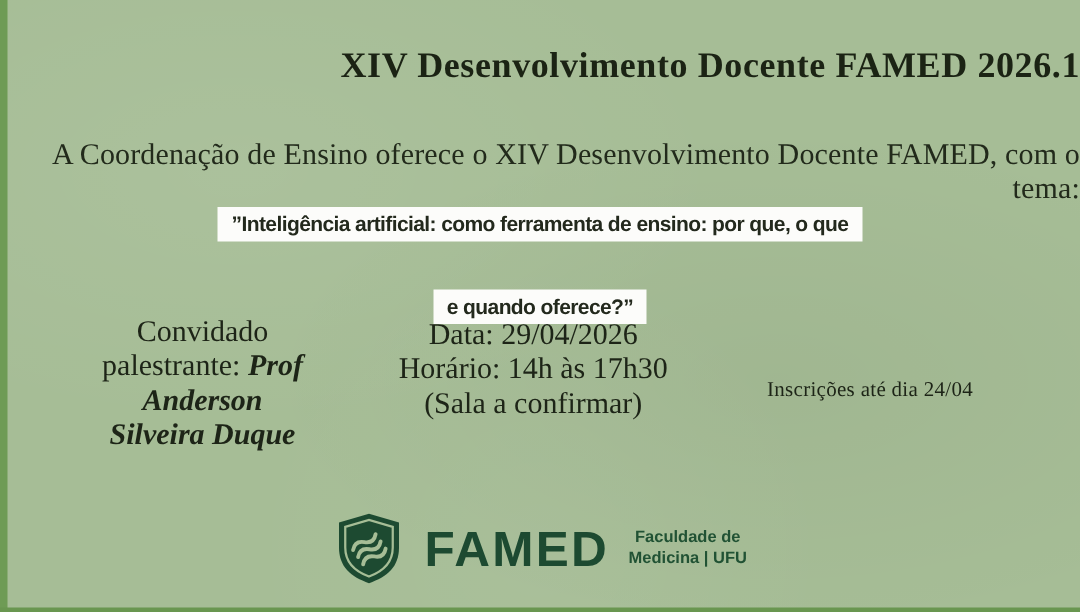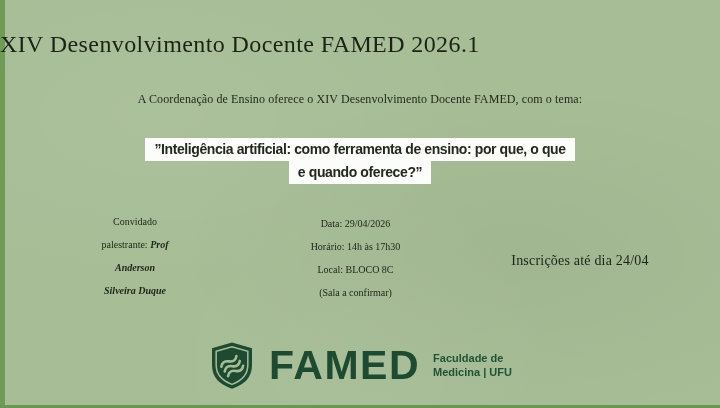--- a/index.html
+++ b/index.html
@@ -22,83 +22,84 @@
     position: absolute; left: 0; top: 0; bottom: 0; width: 5px;
     background: #6e9b55;
   }
   .edge-bottom {
     position: absolute; left: 0; right: 0; bottom: 0; height: 3px;
     background: #699650;
   }
 
   .title {
     position: absolute; top: 31px; left: 0; right: 0;
-    text-align: left;
+    text-align: right;
     font-family: "Liberation Serif", serif;
-    font-weight: 400;
+    font-weight: 700;
     font-size: 24px;
     letter-spacing: 0.4px;
     color: #1b2314;
   }
 
   .intro {
     position: absolute; top: 92px; left: 0; right: 0;
-    text-align: center;
-    font-size: 12px;
+    text-align: right;
+    font-size: 20px;
     letter-spacing: 0.1px;
     color: #222a1b;
   }
 
   .theme {
     position: absolute; top: 138px; left: 0; right: 0;
     display: flex; flex-direction: column; align-items: center;
     font-family: "Liberation Sans", sans-serif;
+    gap: 32px;
   }
   .theme .hl {
     display: inline-block;
     background: #fcfcfa;
     padding: 3px 9px 4px 9px;
     font-weight: 700;
     font-size: 14px;
     letter-spacing: -0.4px;
     color: #23291d;
   }
   .theme .hl + .hl { margin-top: 0; }
 
-  .info-col { position: absolute; text-align: center; font-size: 10px; line-height: 23px; }
+  .info-col { position: absolute; text-align: center; font-size: 20px; line-height: 23px; }
   .speaker-block { top: 210px; left: 35px;  width: 200px; }
   .schedule-block { top: 212px; left: 248px; width: 215px; }
   .registration-block {
     top: 249px; left: 455px; width: 250px;
     font-size: 14px; letter-spacing: 0.2px;
   }
   .bold { font-weight: 700; font-style: italic; }
 
   .logo {
     position: absolute; top: 340px; left: 0; right: 0;
     display: flex; justify-content: center; align-items: center;
     gap: 13px;
     color: #1d4a31;
   }
   .shield { width: 48px; height: 50px; display: block; }
   .wordmark {
     font-family: "Liberation Sans", sans-serif;
     font-weight: 700;
-    font-size: 41px;
+    font-size: 33px;
     letter-spacing: 1.5px;
     color: #1d4a31;
     line-height: 1;
   }
   .logo-sub {
     font-family: "Liberation Sans", sans-serif;
     font-size: 11px;
     font-weight: 700;
     line-height: 1.3;
     color: #215234;
-    text-align: left;
+    text-align: center;
   }
 </style>
 </head>
 <body>
 
 <div class="poster">
   <div class="edge-left"></div>
   <div class="edge-bottom"></div>
 
   <h1 class="title">XIV Desenvolvimento Docente FAMED 2026.1</h1>
@@ -113,21 +114,20 @@
   <div class="info-col speaker-block">
     <div>Convidado</div>
     <div><span>palestrante: </span><span class="bold">Prof</span></div>
     <div class="bold">Anderson</div>
     <div class="bold">Silveira Duque</div>
   </div>
 
   <div class="info-col schedule-block">
     <div>Data: 29/04/2026</div>
     <div>Horário: 14h às 17h30</div>
-    <div>Local: BLOCO 8C</div>
     <div>(Sala a confirmar)</div>
   </div>
 
   <div class="info-col registration-block">
     <div>Inscrições até dia 24/04</div>
   </div>
 
   <div class="logo">
     <svg class="shield" viewBox="0 0 56 60" aria-hidden="true">
       <path d="M4 10 L28 3 L52 10 L52 30 C52 45.5 42.5 53.5 28 58.5 C13.5 53.5 4 45.5 4 30 Z" fill="#1d4a31"></path>

